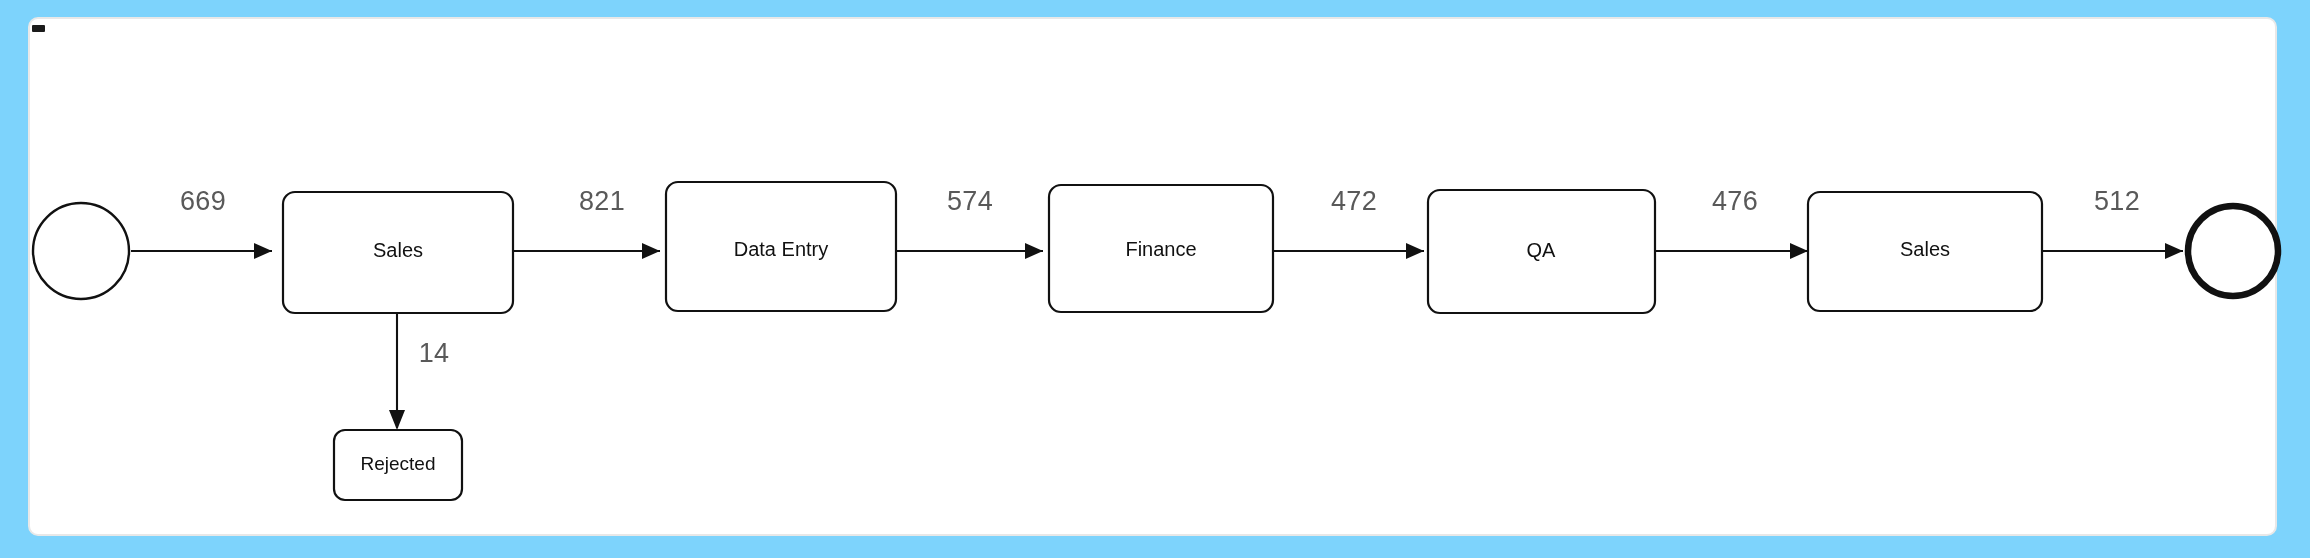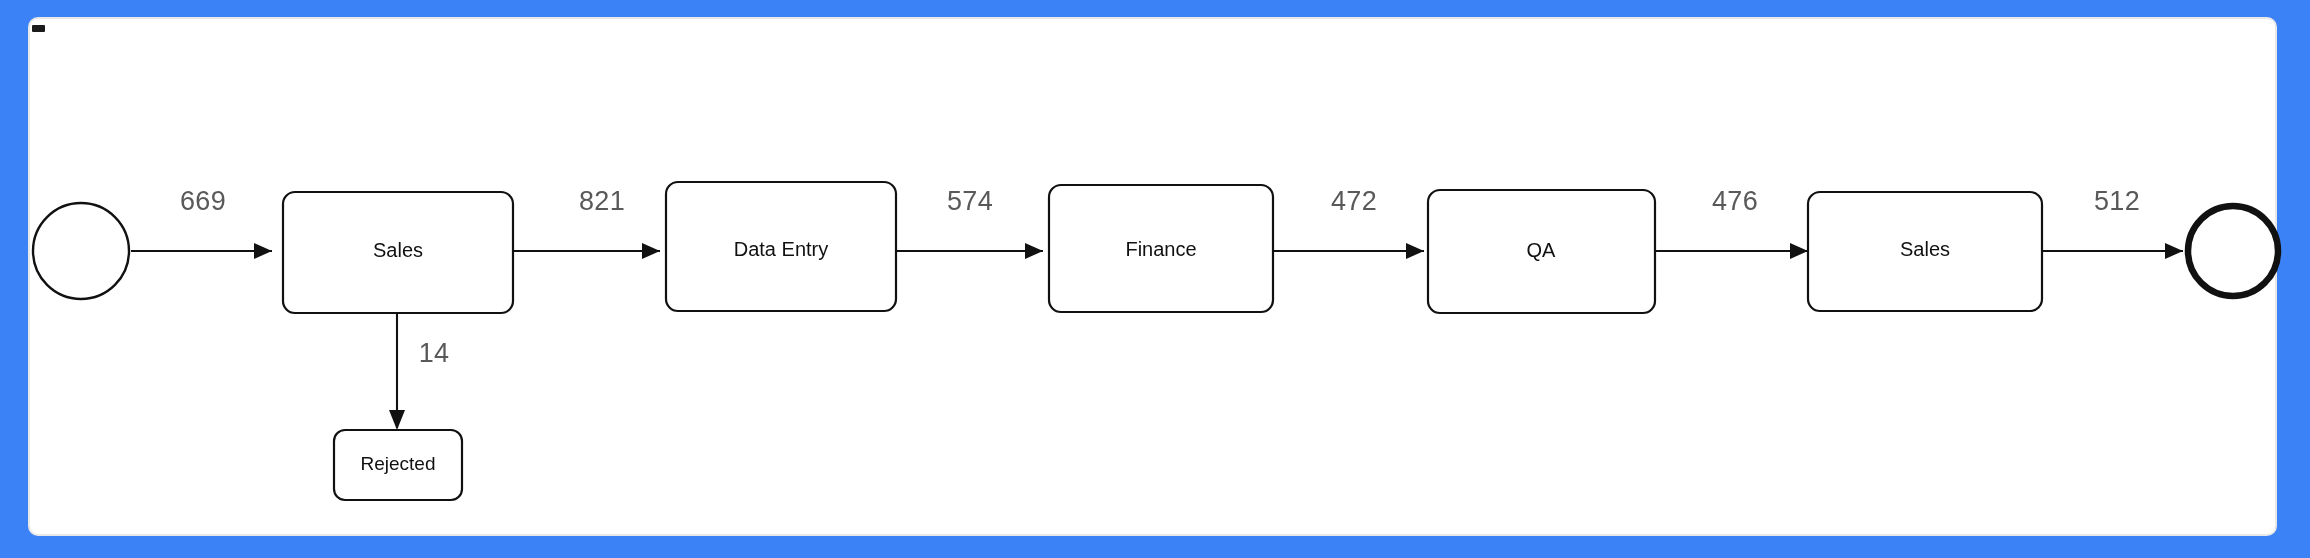--- a/index.html
+++ b/index.html
@@ -8,21 +8,21 @@
     padding: 0;
     background: #ffffff;
   }
   body {
     font-family: "Liberation Sans", sans-serif;
   }
   #page {
     position: relative;
     width: 2310px;
     height: 558px;
-    background: #3b82f6;
+    background: #7dd3fc;
     overflow: hidden;
   }
   #card {
     position: absolute;
     left: 28px;
     top: 17px;
     width: 2249px;
     height: 519px;
     background: #ffffff;
     border: 2px solid #e8e8e8;

